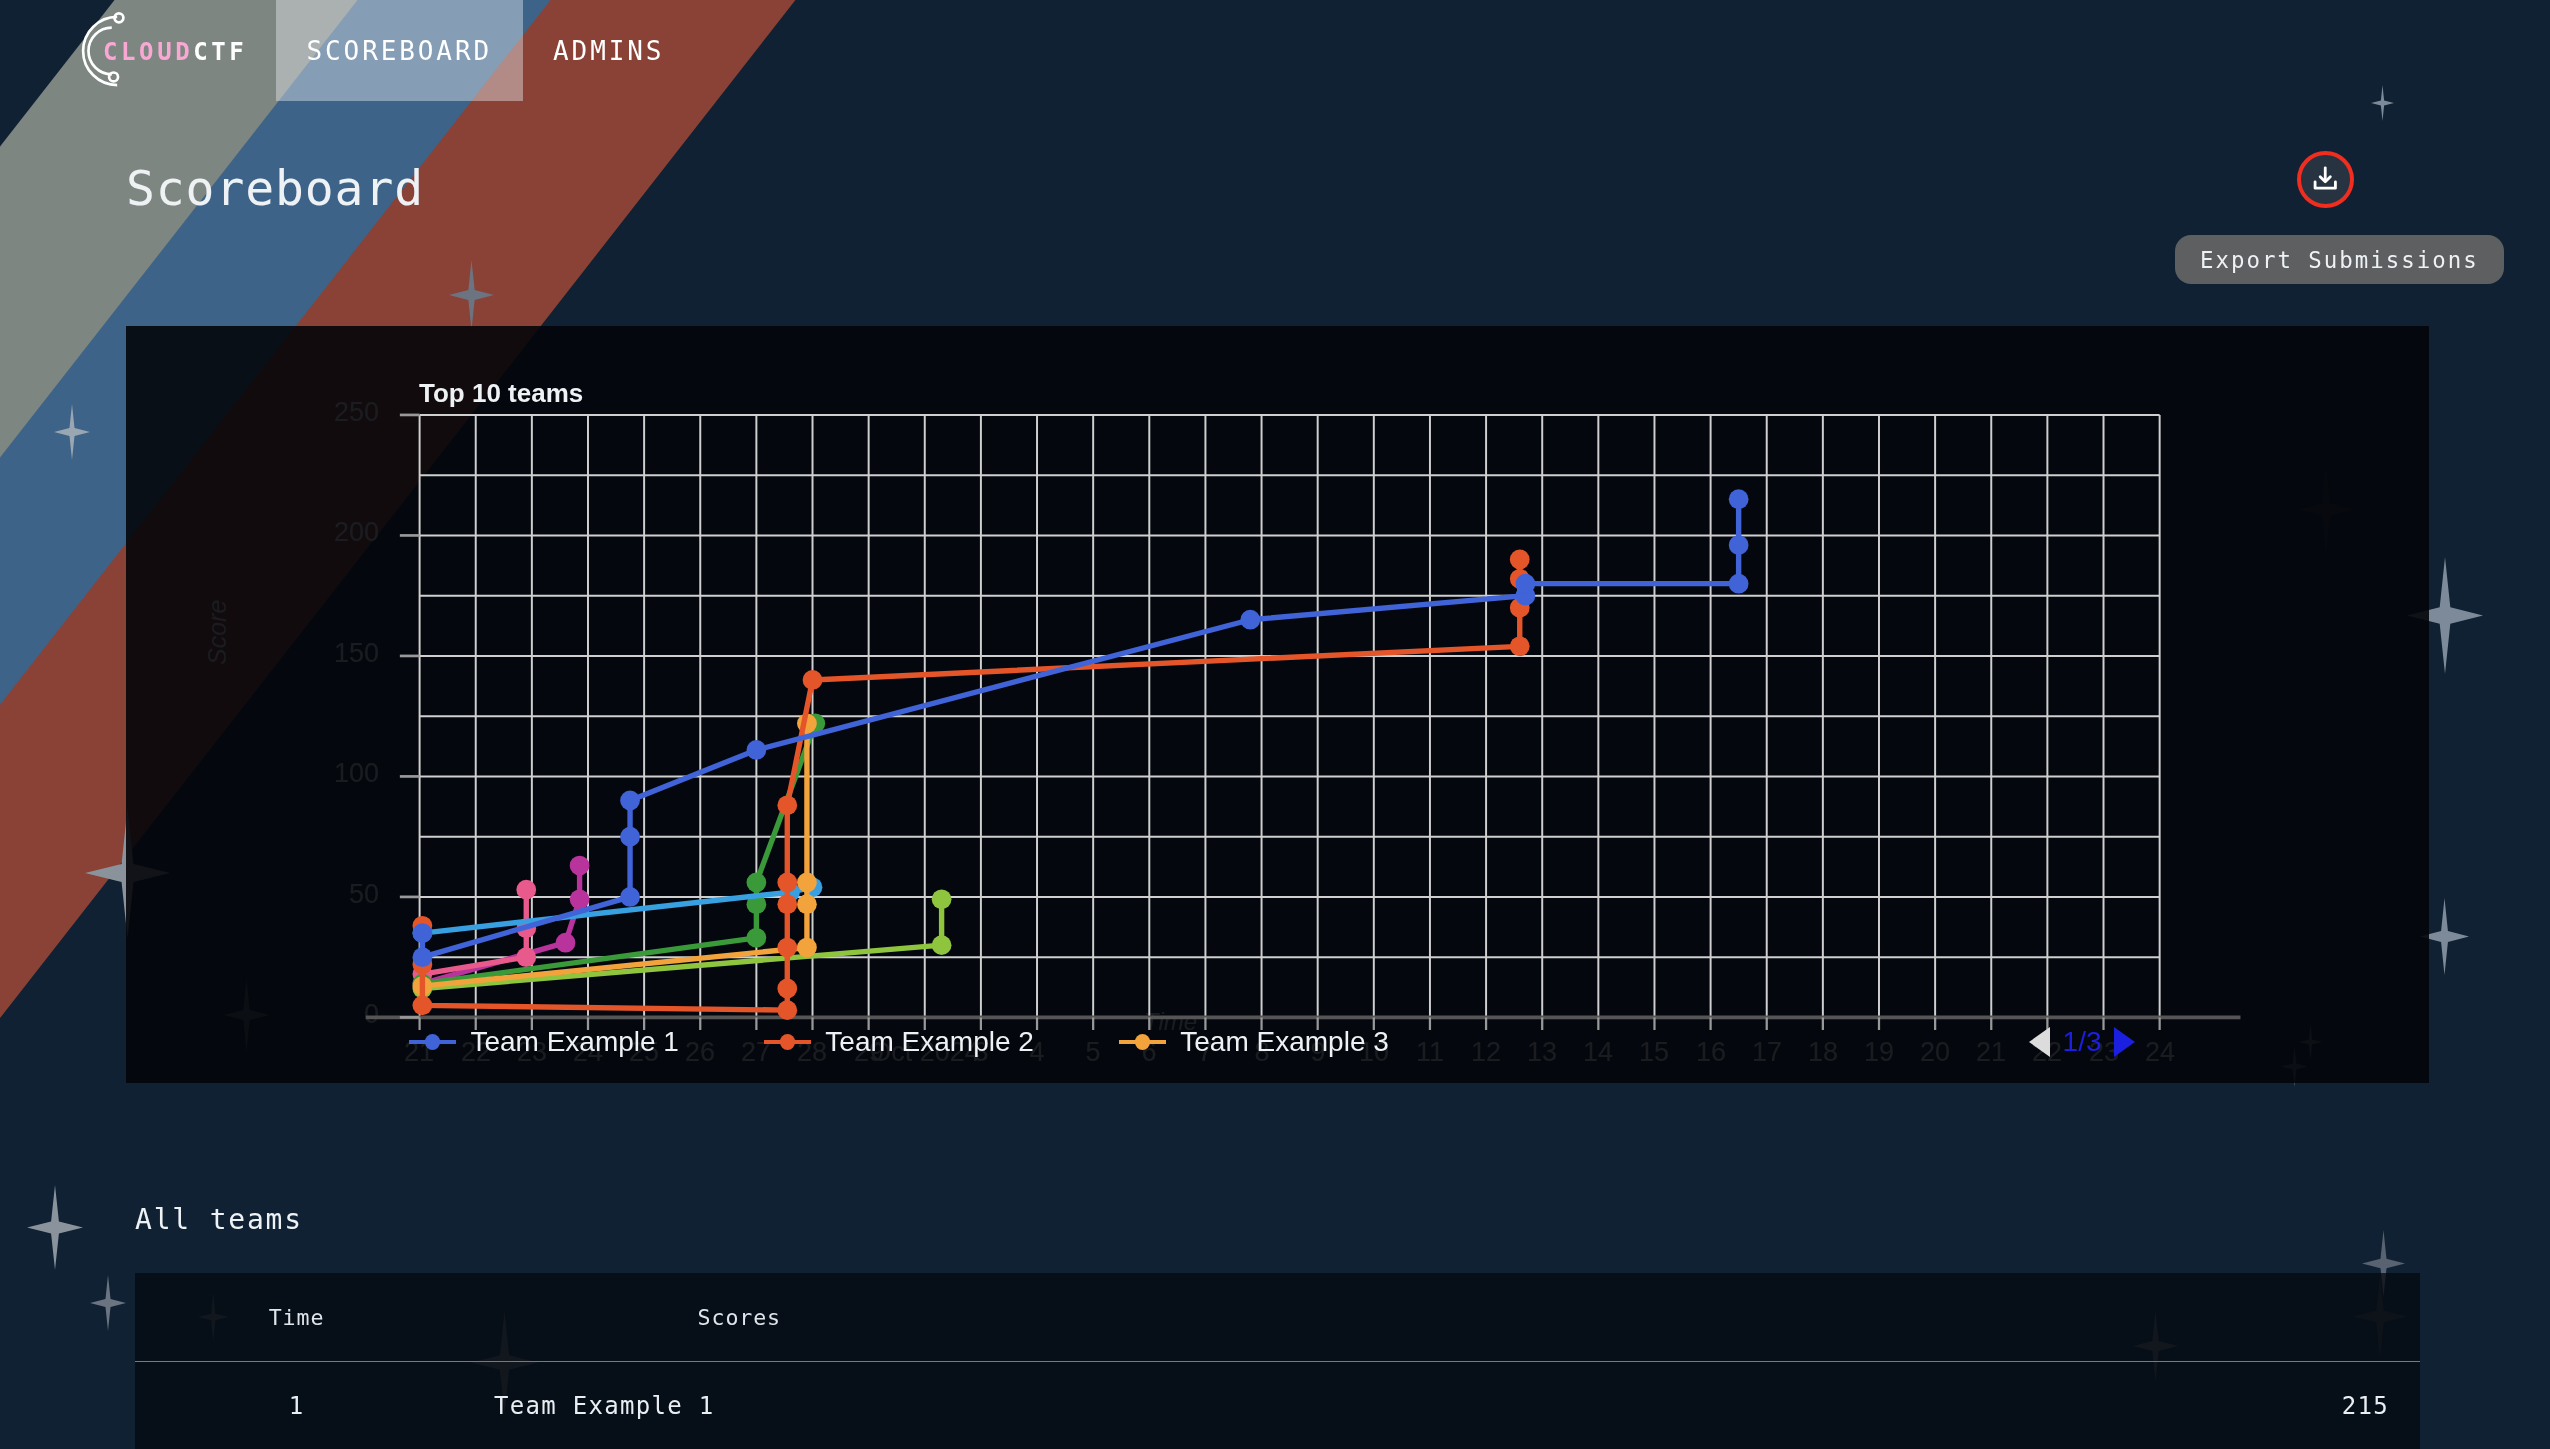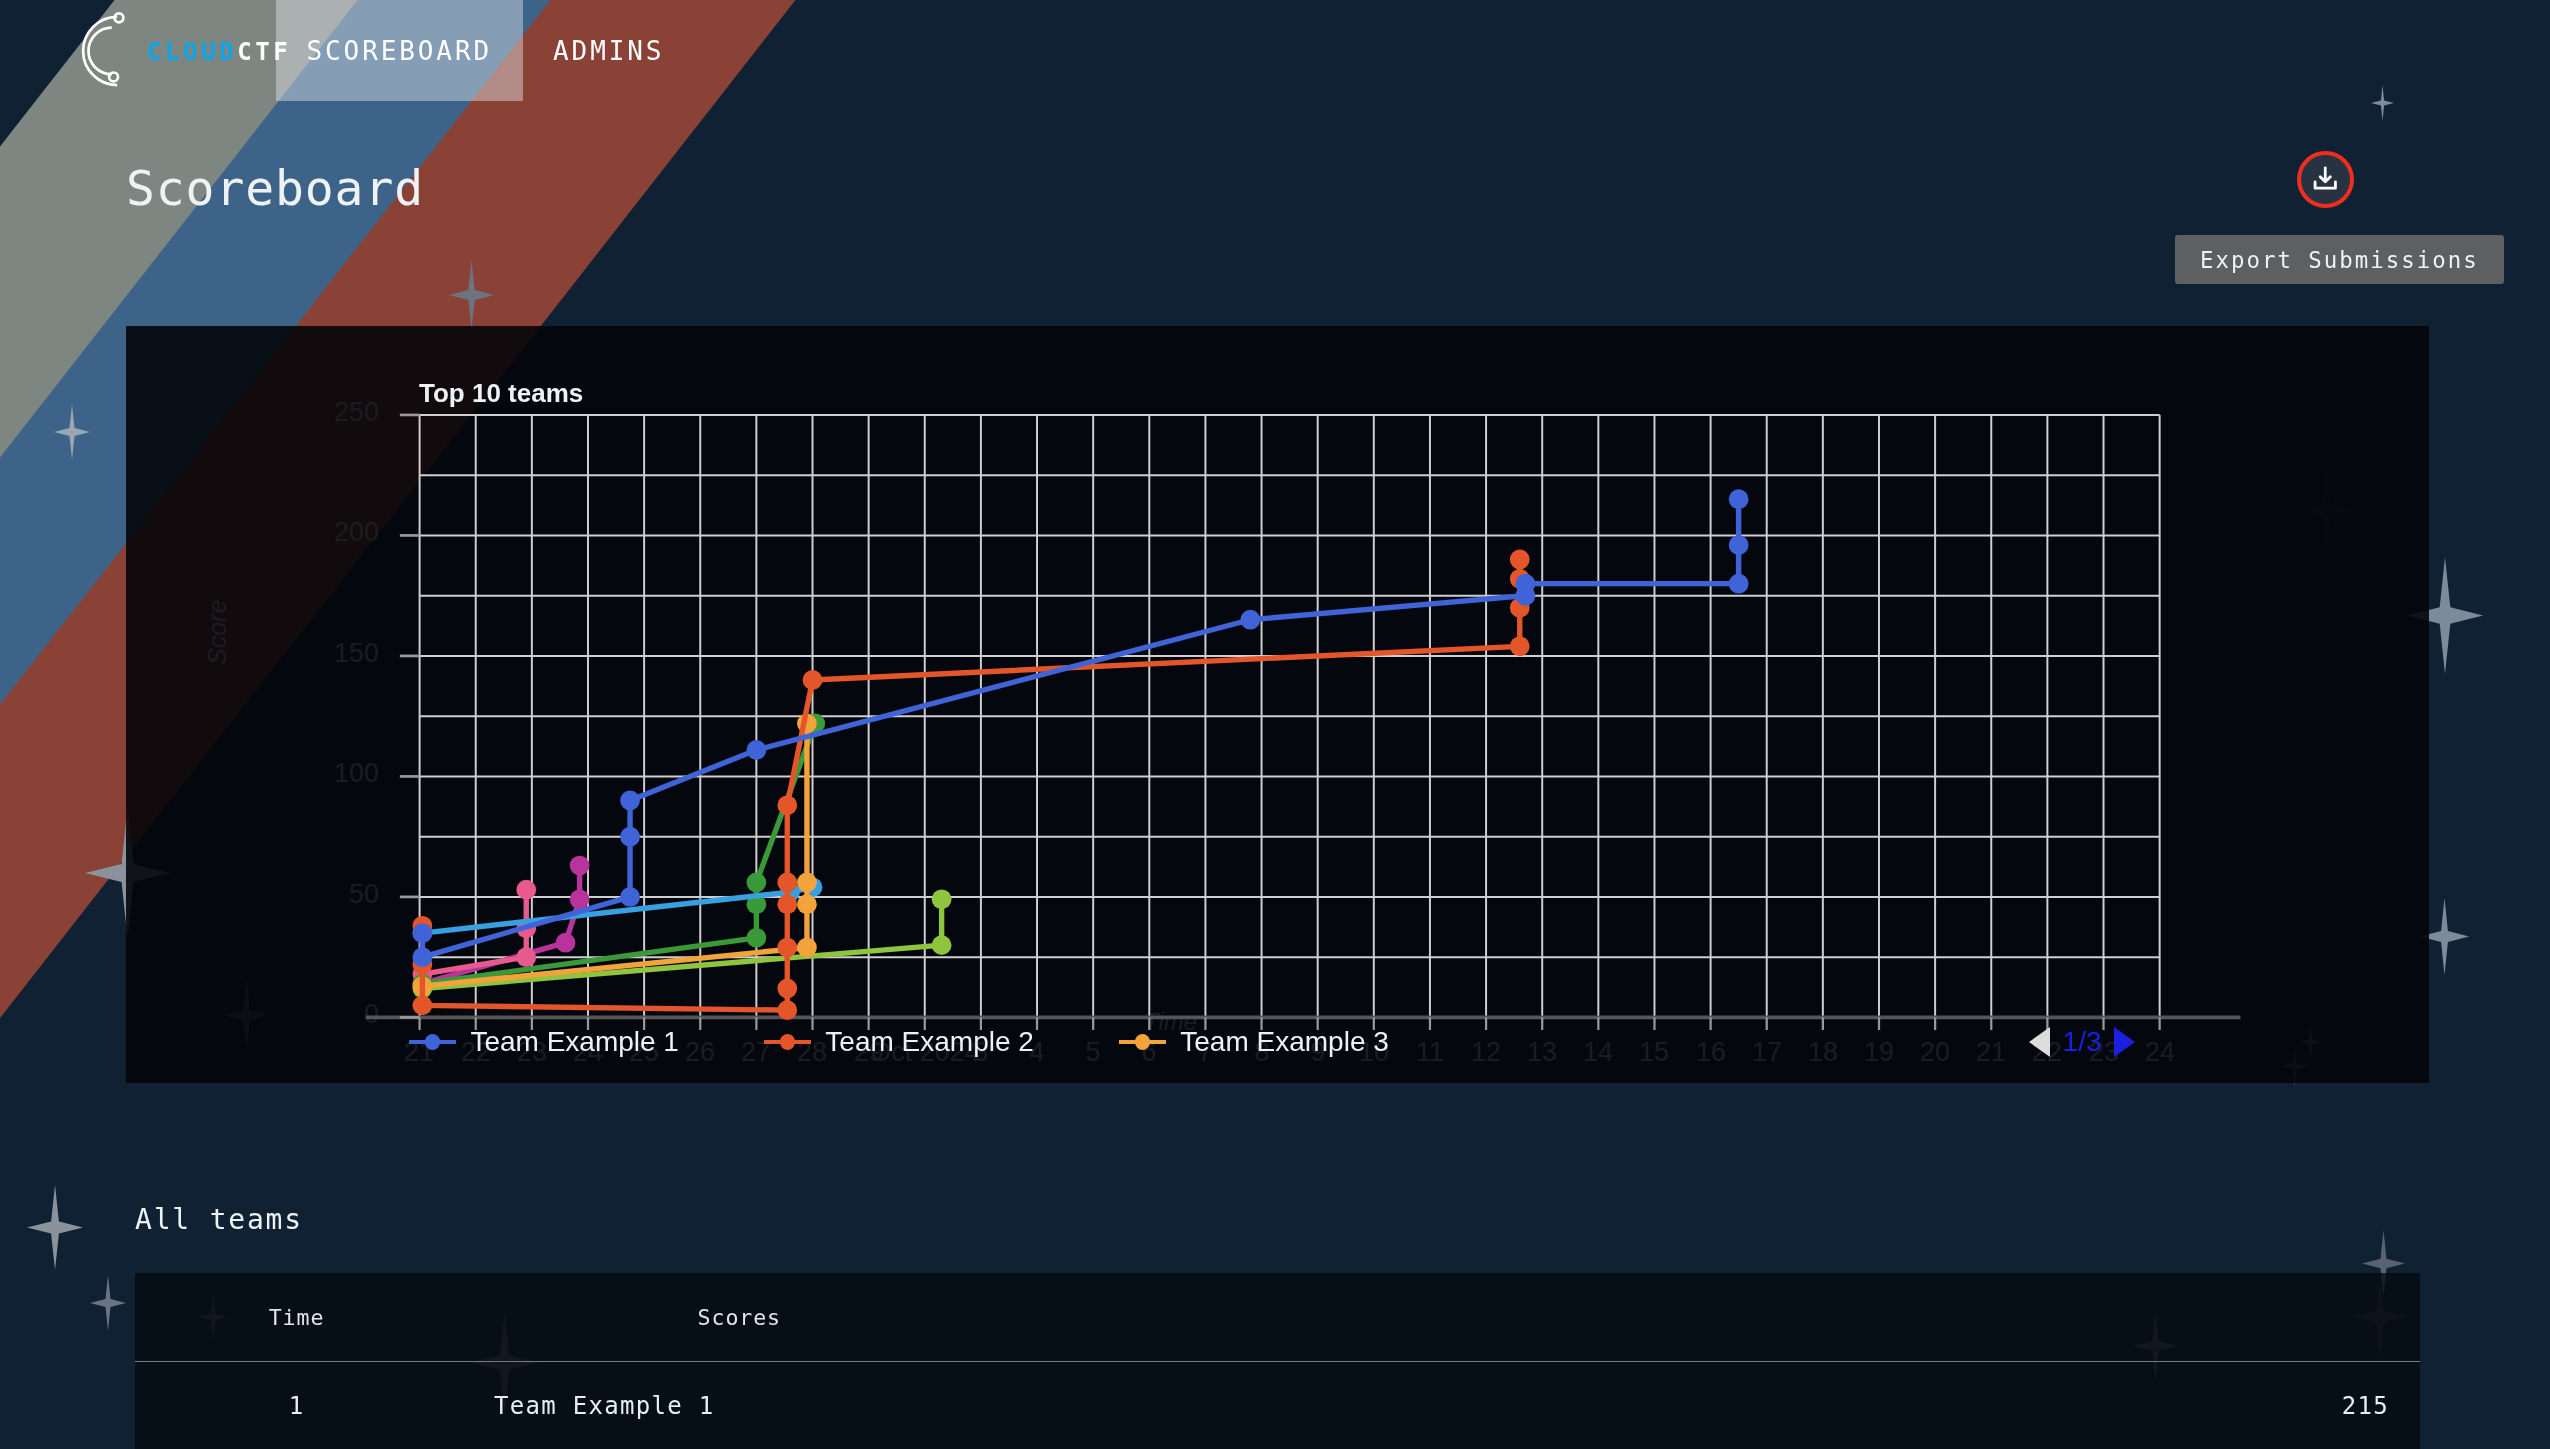--- a/index.html
+++ b/index.html
@@ -48,21 +48,21 @@
     font-family:"DejaVu Sans Mono", monospace;
     cursor:pointer; user-select:none; height:101px;
   }
   .nav-item.active { background: rgba(233,238,242,0.42); }
 
   .logo-text {
     position:absolute; left:47px; top:30.5px;
     font-size:24px; font-weight:bold; letter-spacing:3.6px;
     font-family:"DejaVu Sans Mono", monospace;
   }
-  .logo-cloud { color:#0ea5e9;margin-left:44px; }
+  .logo-cloud { color:#f9a8d4; }
   .logo-ctf { color:#ffffff; }
 
   
   .page-title {
     position:absolute; left:126px; top:160px;
     font-size:48px; color:#eef2f5; letter-spacing:0.9px;
     font-family:"DejaVu Sans Mono", monospace;
     z-index:10;
   }
 
@@ -70,21 +70,21 @@
   .export-btn {
     position:absolute; left:2297px; top:151px;
     width:57px; height:57px; border-radius:50%;
     border:4.5px solid #f02d1e; background:#273340;
     display:flex; align-items:center; justify-content:center;
     cursor:pointer; z-index:25; box-sizing:border-box;
   }
   .export-tooltip {
     position:absolute; left:2175px; top:235px;
     background:#5d5f61; color:#eef2f5;
-    padding:11.7px 25px; border-radius:3px;
+    padding:11.7px 25px; border-radius:16px;
     font-size:22.4px; letter-spacing:2px; white-space:nowrap;
     font-family:"DejaVu Sans Mono", monospace; z-index:24;
   }
 
   
   .chart-card {
     position:absolute; left:126px; top:326px;
     width:2303px; height:757px;
     background:rgba(3,6,10,0.90);
     z-index:9;

